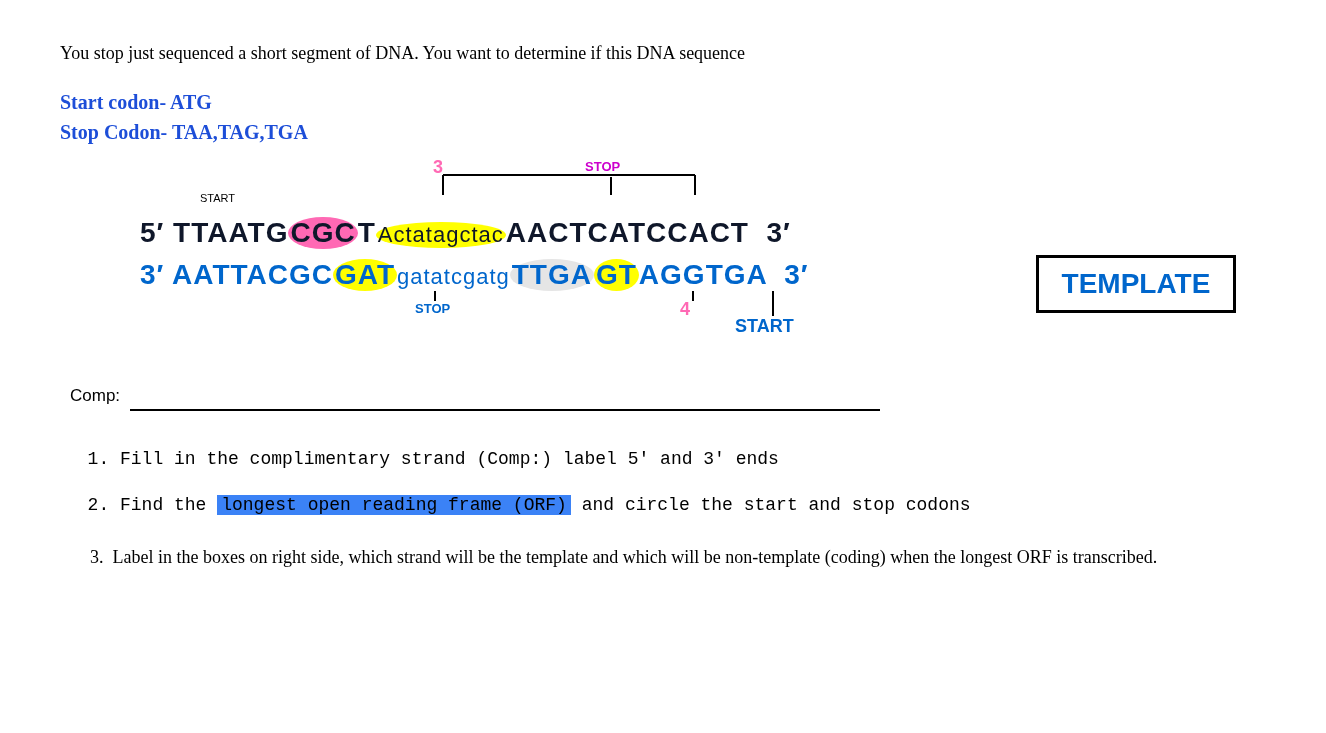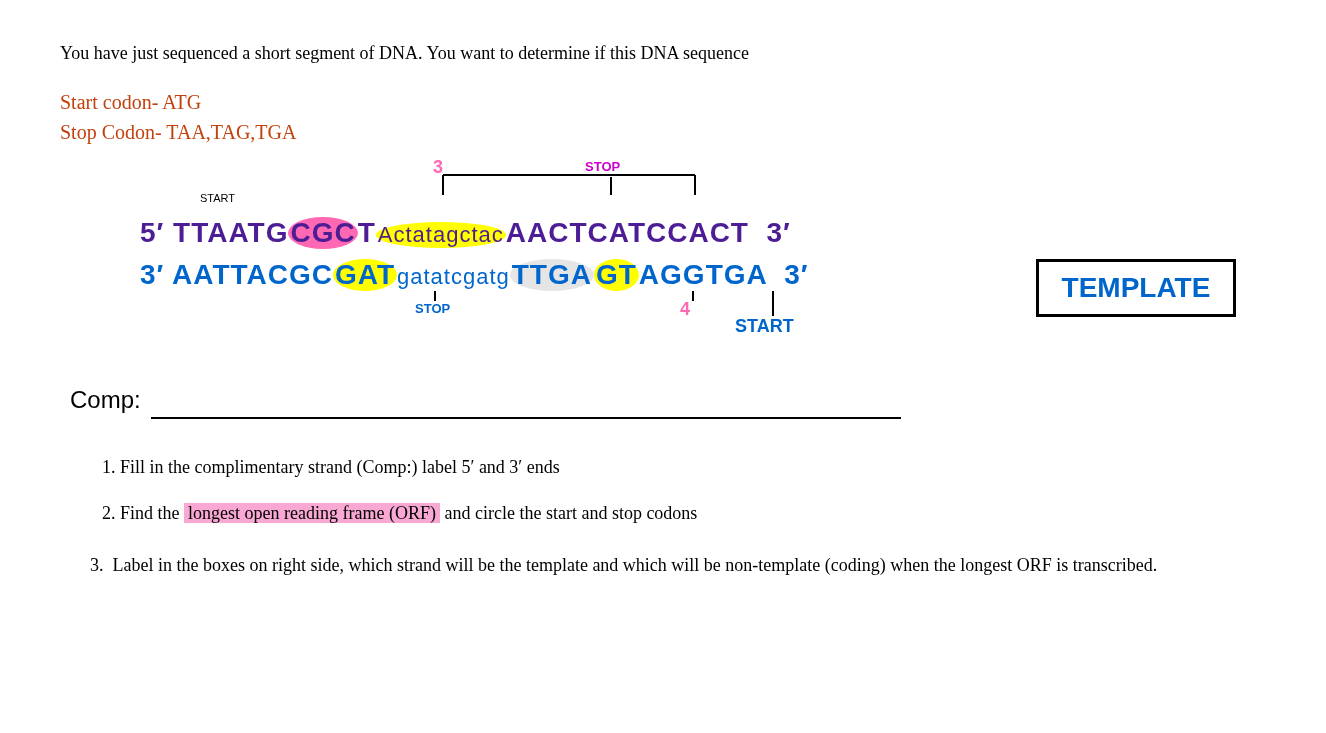--- a/index.html
+++ b/index.html
@@ -15,23 +15,23 @@
     .intro-text {
       font-size: 18px;
       line-height: 1.5;
       margin-bottom: 20px;
       text-align: left;
     }
     .intro-text .line1 { display: block; }
     .intro-text .line2 { display: block; text-align: center; margin-left: 200px; }
 
     .legend {
-      color: #c2410c;
+      color: #1d4ed8;
       font-size: 20px;
-      font-weight: normal;
+      font-weight: bold;
       line-height: 1.5;
       margin-bottom: 10px;
     }
 
     
     .template-row {
       position: relative;
       display: flex;
       align-items: center;
       margin-bottom: 8px;
@@ -39,21 +39,21 @@
 
     .strand-text {
       font-size: 28px;
       font-weight: bold;
       font-family: Arial, sans-serif;
       letter-spacing: 1px;
       display: inline-block;
       position: relative;
     }
 
-    .template-strand { color: #4c1d95; }
+    .template-strand { color: #0f172a; }
     .comp-strand { color: #0066cc; }
 
     
     .hl-pink {
       background-color: #ff69b4;
       border-radius: 50%;
       padding: 0 2px;
       display: inline-block;
     }
     .hl-yellow {
@@ -65,21 +65,21 @@
     .hl-pink-bottom {
       background-color: #e5e5e5;
       border-radius: 50%;
       padding: 0 2px;
       display: inline-block;
     }
 
     .lowercase { font-size: 22px; font-weight: normal; }
 
     .comp-label {
-      font-size: 24px;
+      font-size: 17px;
       font-family: Arial, sans-serif;
       margin-top: 20px;
       margin-bottom: 5px;
     }
 
     .comp-line {
       display: inline-block;
       border-bottom: 2px solid #000;
       width: 750px;
       margin-left: 10px;
@@ -87,28 +87,29 @@
     }
 
     .instructions {
       margin-top: 30px;
       font-size: 18px;
       line-height: 2.0;
     }
 
     .instructions ol {
       margin-left: 60px;
+      font-family: Liberation Mono, monospace;
     }
 
     .instructions li {
       margin-bottom: 10px;
     }
 
     .highlight-yellow {
-      background-color: #f9a8d4;
+      background-color: #3b82f6;
       padding: 0 4px;
     }
 
     .item3 {
       margin-top: 20px;
       margin-left: 30px;
       font-size: 18px;
       line-height: 1.6;
     }
 
@@ -145,21 +146,21 @@
       color: #0066cc;
       font-family: Arial, sans-serif;
       text-align: center;
       width: 200px;
     }
   </style>
 </head>
 <body>
 
 <div class="intro-text">
-  <span class="line1">You have just sequenced a short segment of DNA.  You want to determine if this DNA sequence</span>
+  <span class="line1">You stop just sequenced a short segment of DNA.  You want to determine if this DNA sequence</span>
 </div>
 
 <div class="legend">
   <div>Start codon- ATG</div>
   <div>Stop Codon- TAA,TAG,TGA</div>
 </div>
 
 <div class="main-dna-area">
   <div class="strands-and-boxes">
     <div class="strands-col">

